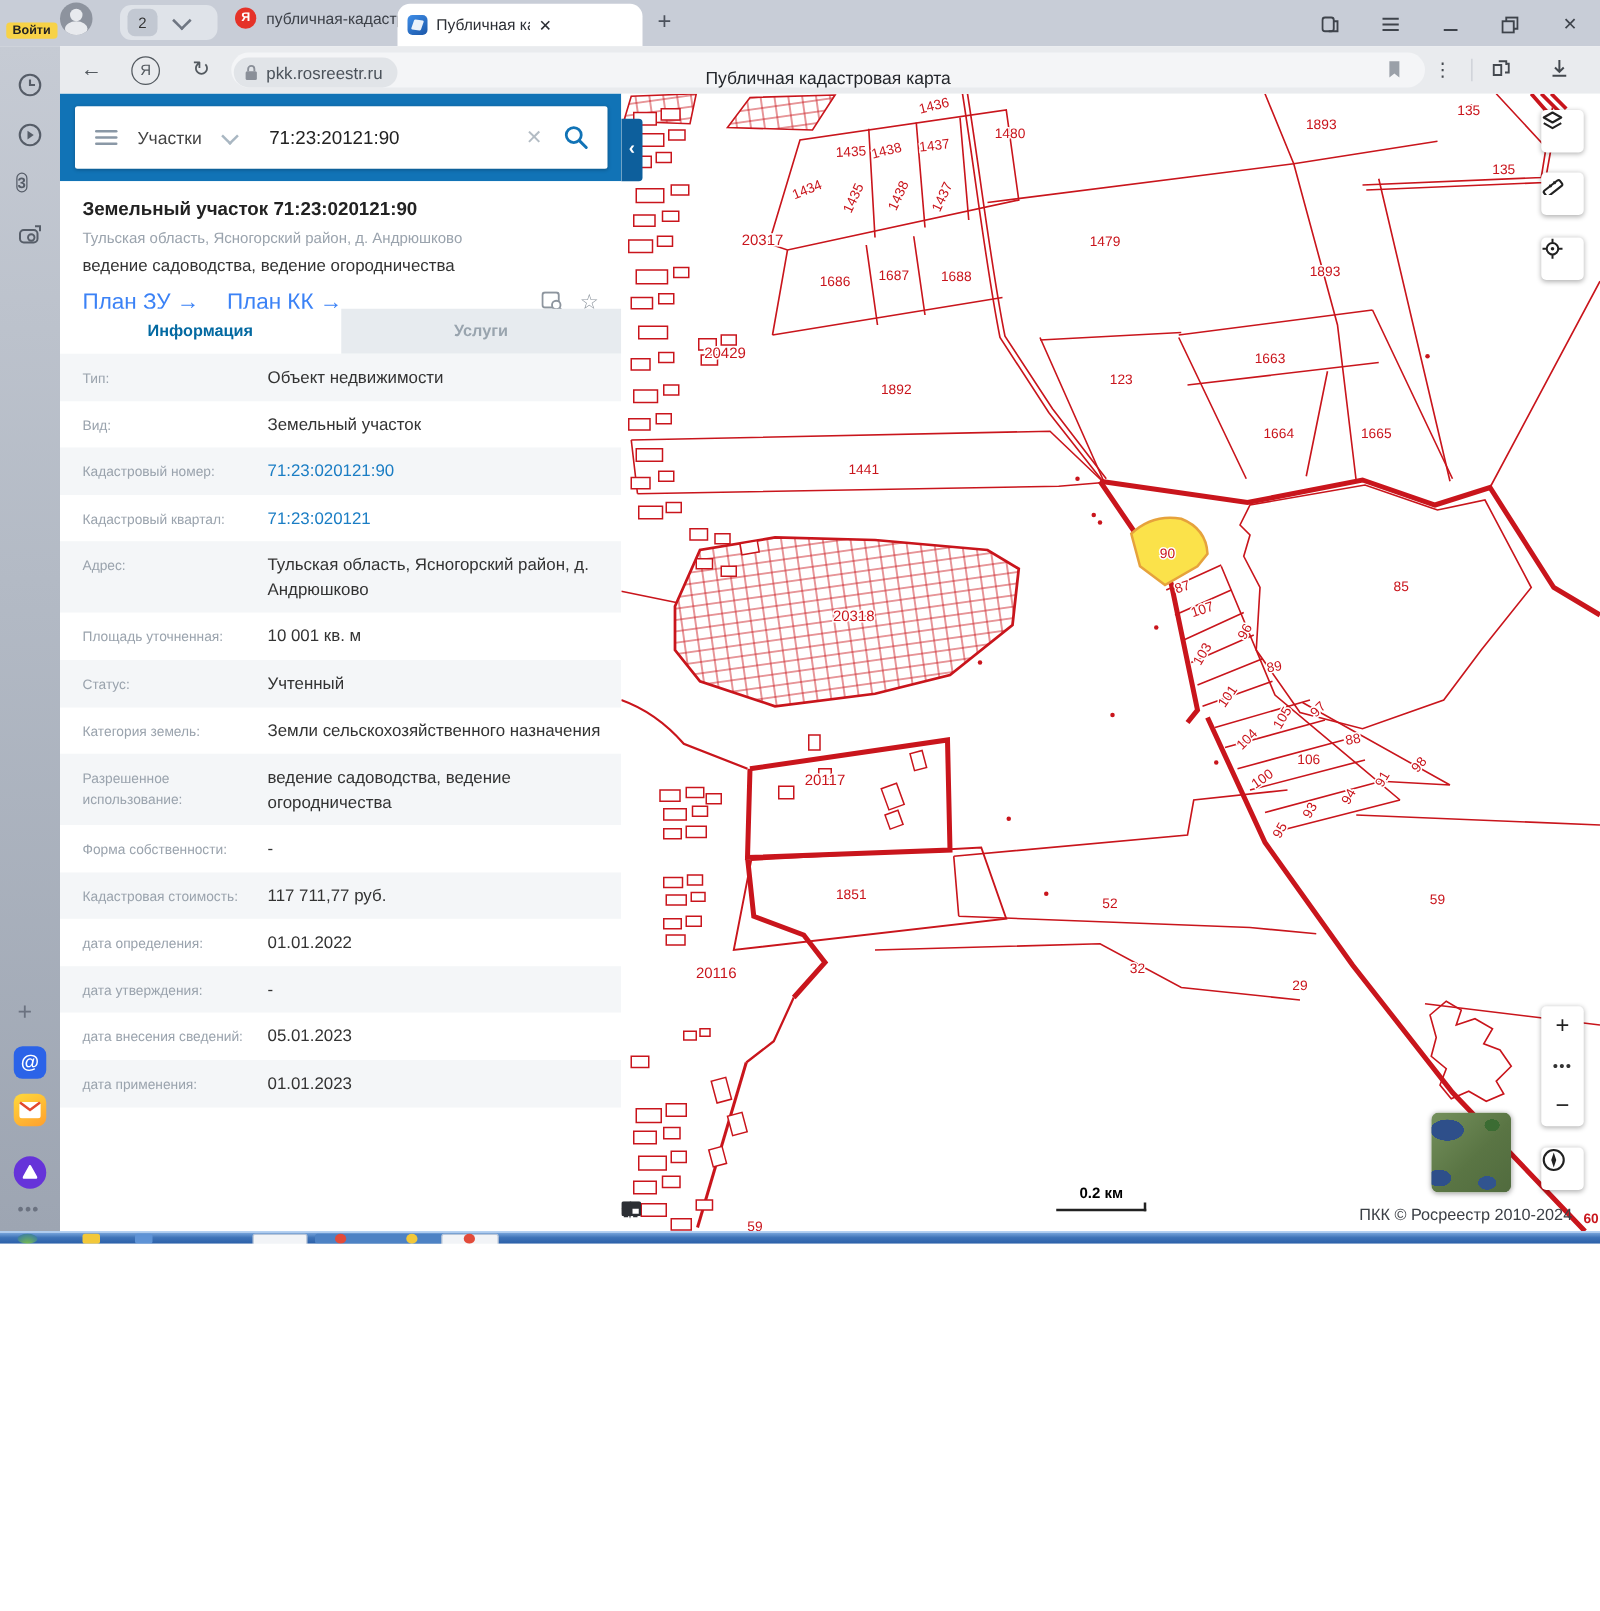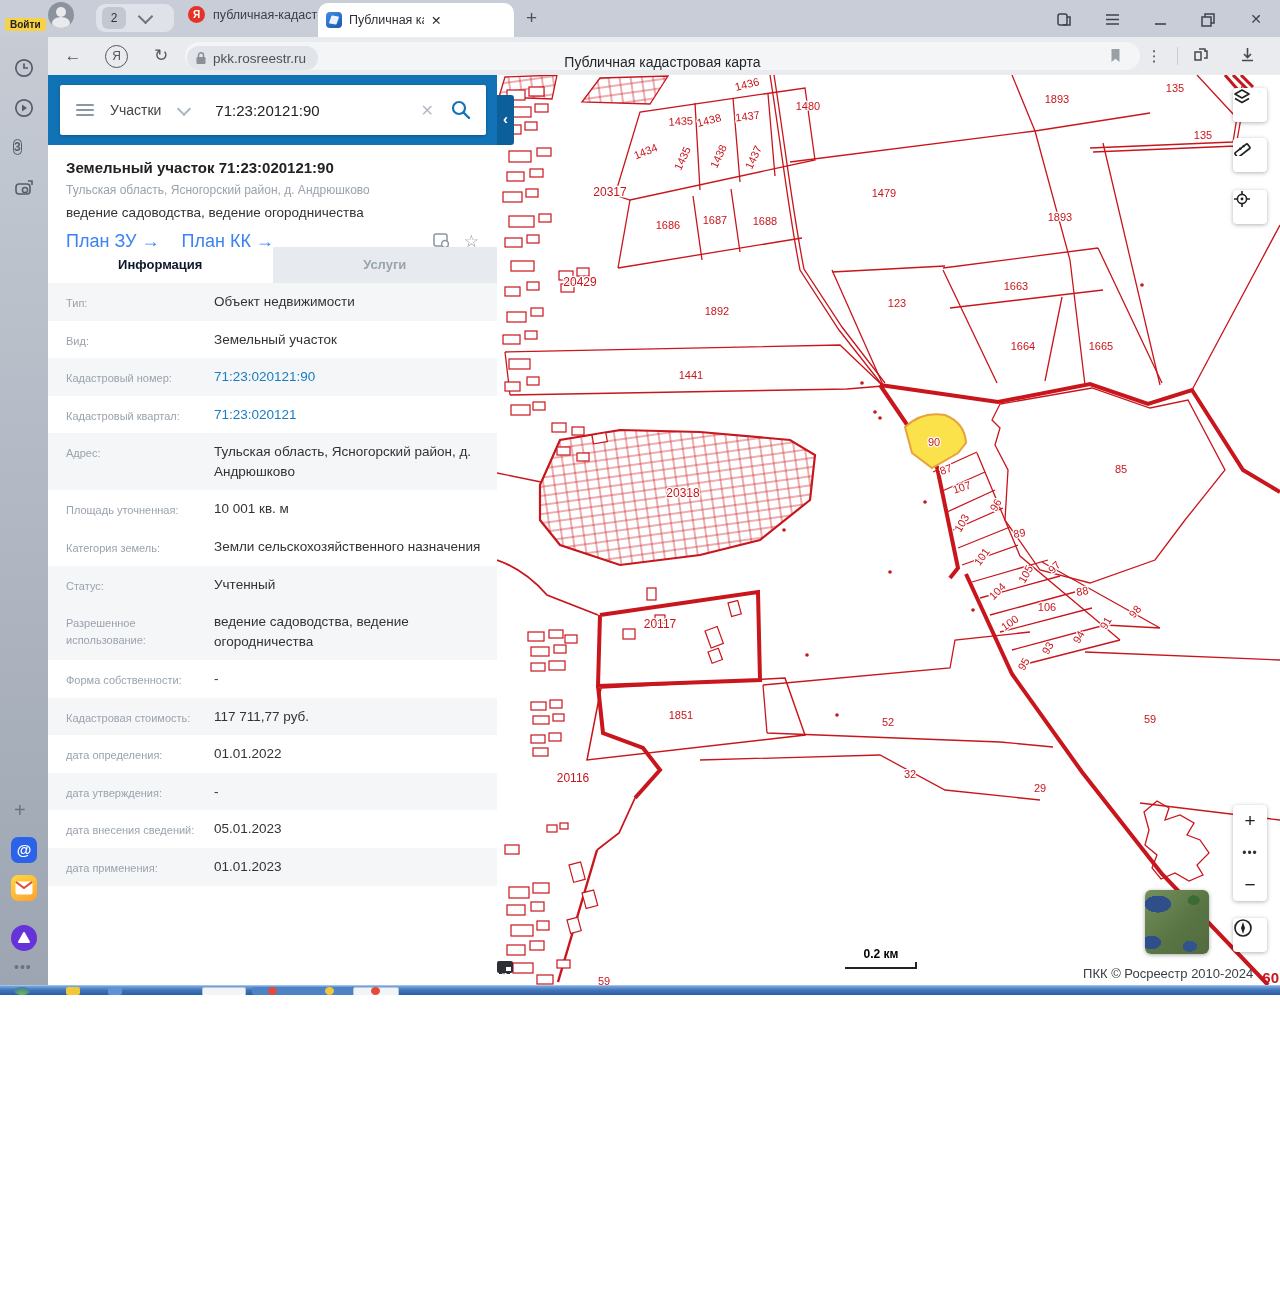--- a/index.html
+++ b/index.html
@@ -64,21 +64,21 @@
   .sb-x{color:#b3bcc4;font-size:16px;margin-right:16px;}
   .card{position:absolute;left:0;top:70px;width:449px;padding:14px 18px 0;box-sizing:border-box;background:#fff;}
   .ptitle{font-size:15px;font-weight:bold;color:#222;}
   .psub{font-size:12px;color:#9aa3ad;margin-top:7px;}
   .pusage{font-size:13.5px;color:#333;margin-top:8px;}
   .plinks{display:flex;align-items:center;margin:11px 0 12px;}
   .plink{color:#3b82f6;font-size:18px;margin-right:22px;}
   .plicons{margin-left:auto;display:flex;align-items:center;gap:12px;color:#8d959e;}
   .ptabs{position:absolute;left:0;top:172px;width:449px;height:36px;display:flex;}
   .ptab{width:50%;text-align:center;line-height:36px;font-size:13px;font-weight:bold;}
-  .ptab.on{background:#fff;color:#0f172a;}
+  .ptab.on{background:#fff;color:#0369a1;}
   .ptab.off{background:#e7ebef;color:#99a4ae;}
   .irows{position:absolute;left:0;top:208px;width:449px;}
   .irow{display:flex;padding:9px 14px 9px 18px;}
   .irow.alt{background:#f4f6f8;}
   .ilabel{width:148px;flex:0 0 148px;font-size:11px;color:#9aa3ad;padding-top:3px;line-height:1.5;}
   .ival{flex:1;font-size:13.5px;color:#333;line-height:1.45;}
   .ival.link{color:#1a7dc4;}
   
   .map{position:absolute;left:497px;top:75px;width:783px;height:910px;background:#fff;overflow:hidden;}
   .map svg{position:absolute;left:0;top:0;}
@@ -98,21 +98,21 @@
        radial-gradient(22px 14px at 20% 22%,#2e4f8a 0 60%,transparent 61%),
        radial-gradient(16px 11px at 10% 82%,#2e4f8a 0 60%,transparent 61%),
        radial-gradient(12px 9px at 70% 88%,#31548f 0 60%,transparent 61%),
        radial-gradient(10px 8px at 76% 16%,#3b6c33 0 60%,transparent 61%),
        linear-gradient(135deg,#74905c,#5a7544 55%,#516b3e);}
   .scalebar{position:absolute;left:348px;top:872px;width:72px;text-align:center;}
   .scalebar .txt{font-size:12px;color:#000000;font-weight:bold;}
   .scalebar .bar{height:5px;border-bottom:2px solid #222;border-right:2px solid #222;margin-top:1px;}
   .attrib{position:absolute;left:0;top:886px;width:775px;display:flex;align-items:center;justify-content:flex-end;gap:9px;}
   .attrib .txt{font-size:13px;color:#3c4046;}
-  .zl{color:#c9151c;font-size:15px;font-weight:bold;margin:8px -7px 0 0;}
+  .zl{color:#c9151c;font-size:11px;font-weight:bold;margin:8px -7px 0 0;}
   
   .taskbar{position:absolute;left:0;top:985px;width:1280px;height:10px;
      background:linear-gradient(180deg,#7aa7dd 0%,#3f74b8 45%,#2a5fa8 100%);border-top:1px solid #9fc3ee;box-sizing:border-box;}
   .tb{position:absolute;top:1px;height:8px;border-radius:2px;}
   .whitebottom{position:absolute;left:0;top:995px;width:1280px;height:294px;background:#fff;}
 </style>
 </head>
 <body>
 
 <div class="tabstrip">
@@ -282,27 +282,27 @@
         <div class="ival link">71:23:020121</div>
       </div>
       <div class="irow alt">
         <div class="ilabel">Адрес:</div>
         <div class="ival">Тульская область, Ясногорский район, д. Андрюшково</div>
       </div>
       <div class="irow">
         <div class="ilabel">Площадь уточненная:</div>
         <div class="ival">10 001 кв. м</div>
       </div>
+      <div class="irow alt">
+        <div class="ilabel">Статус:</div>
+        <div class="ival">Учтенный</div>
+      </div>
       <div class="irow">
         <div class="ilabel">Категория земель:</div>
         <div class="ival">Земли сельскохозяйственного назначения</div>
-      </div>
-      <div class="irow alt">
-        <div class="ilabel">Статус:</div>
-        <div class="ival">Учтенный</div>
       </div>
       <div class="irow alt">
         <div class="ilabel">Разрешенное использование:</div>
         <div class="ival">ведение садоводства, ведение огородничества</div>
       </div>
       <div class="irow">
         <div class="ilabel">Форма собственности:</div>
         <div class="ival">-</div>
       </div>
       <div class="irow alt">

